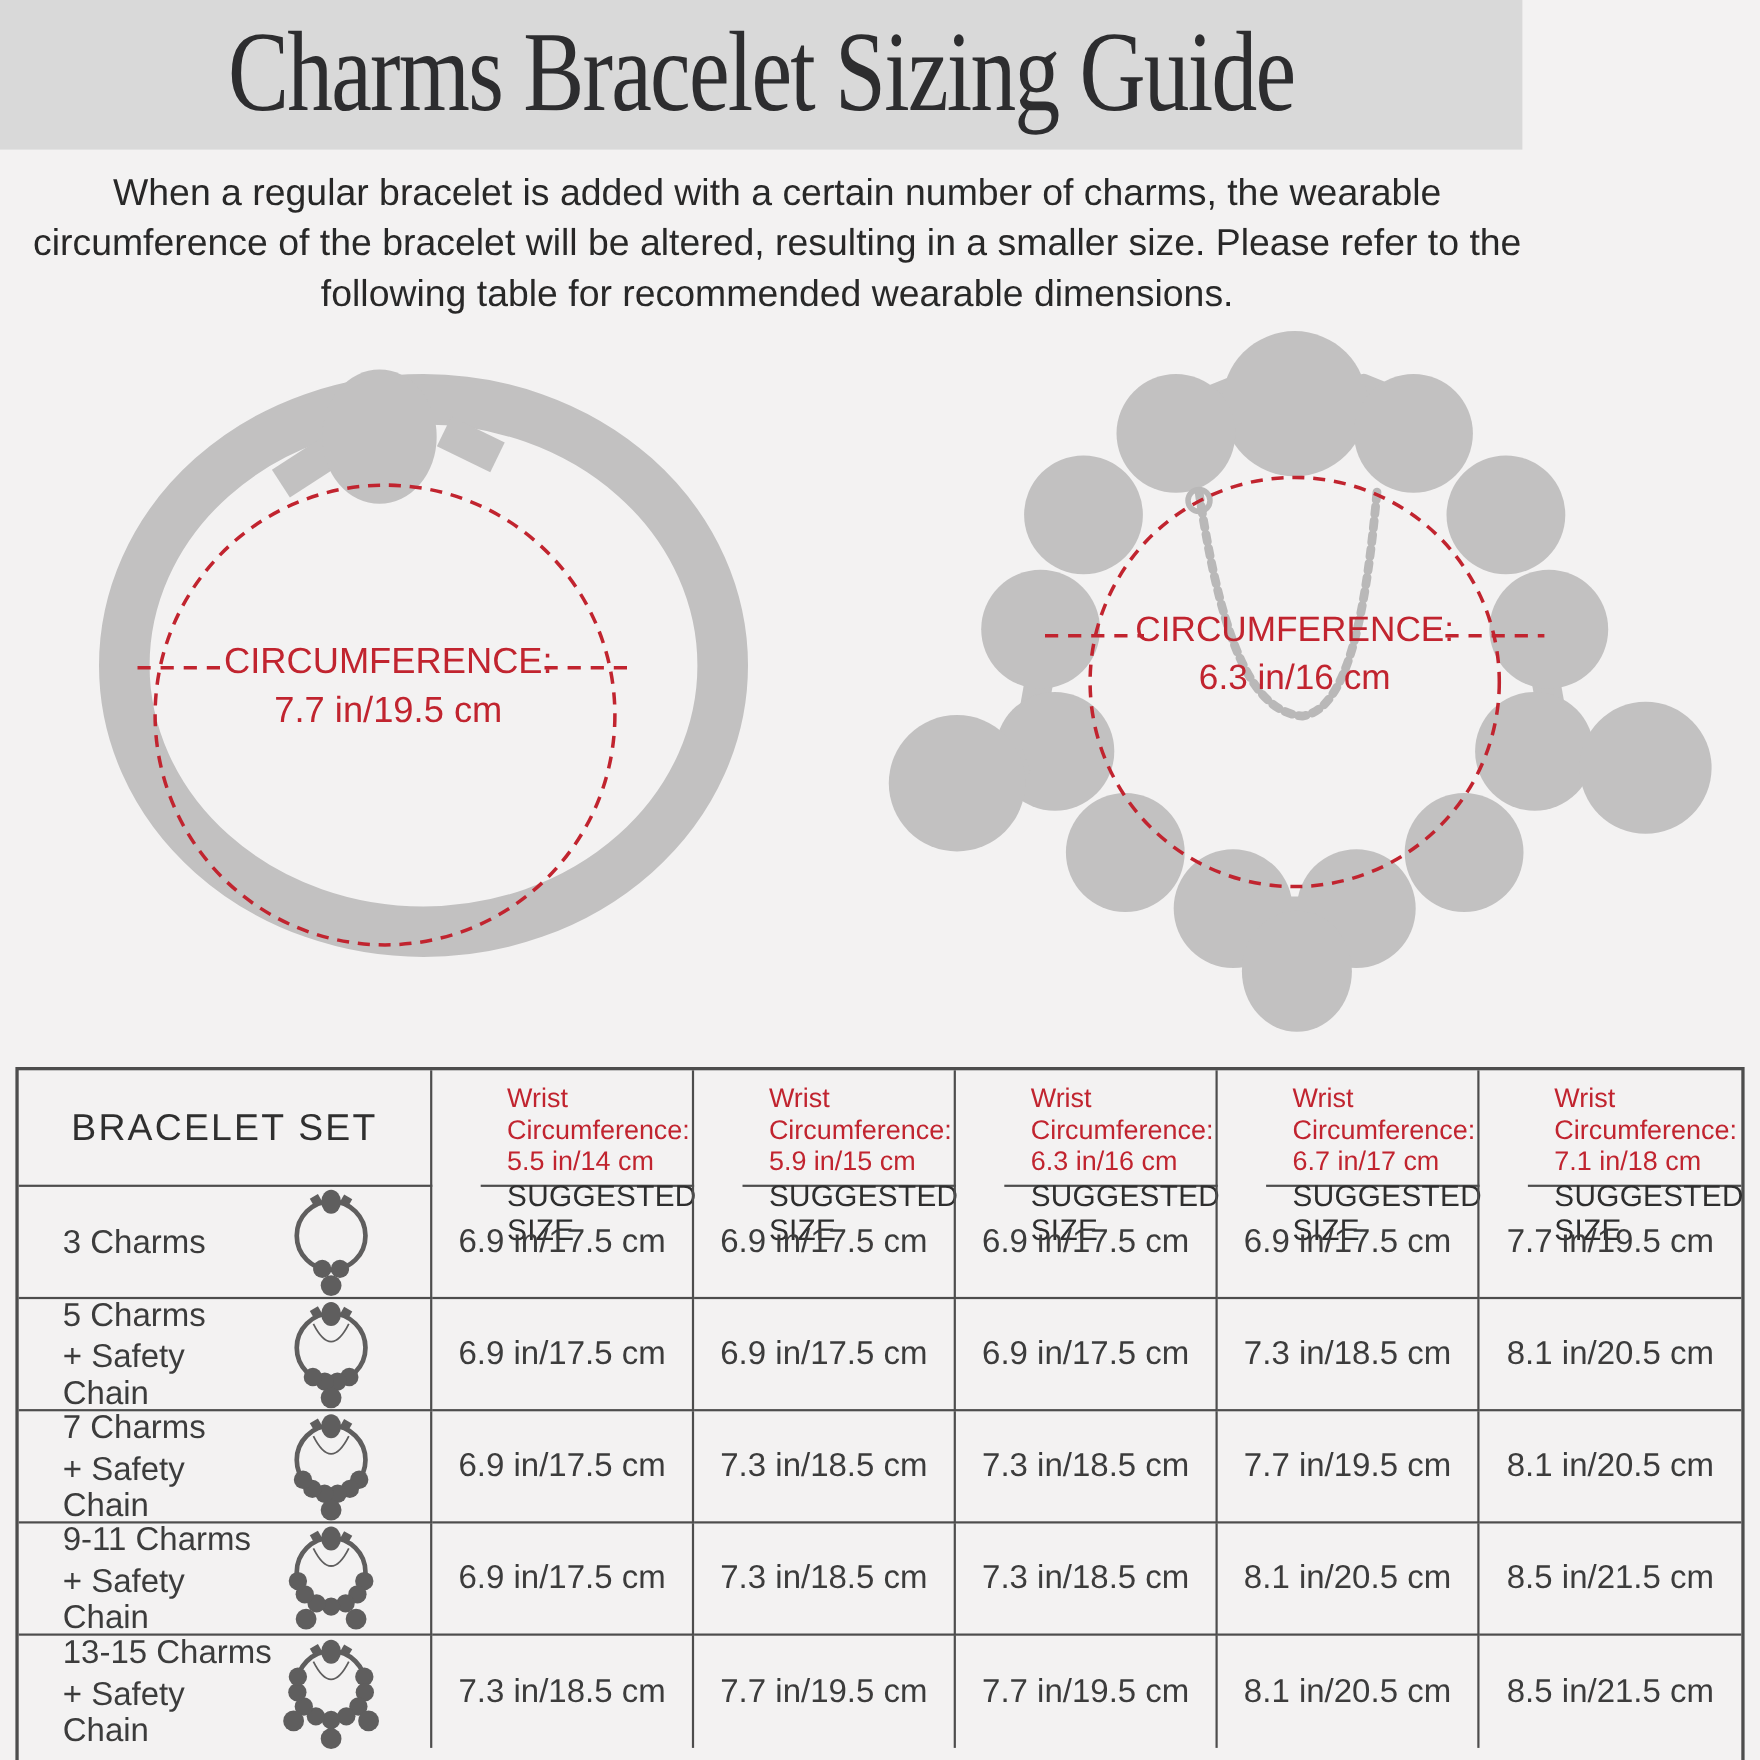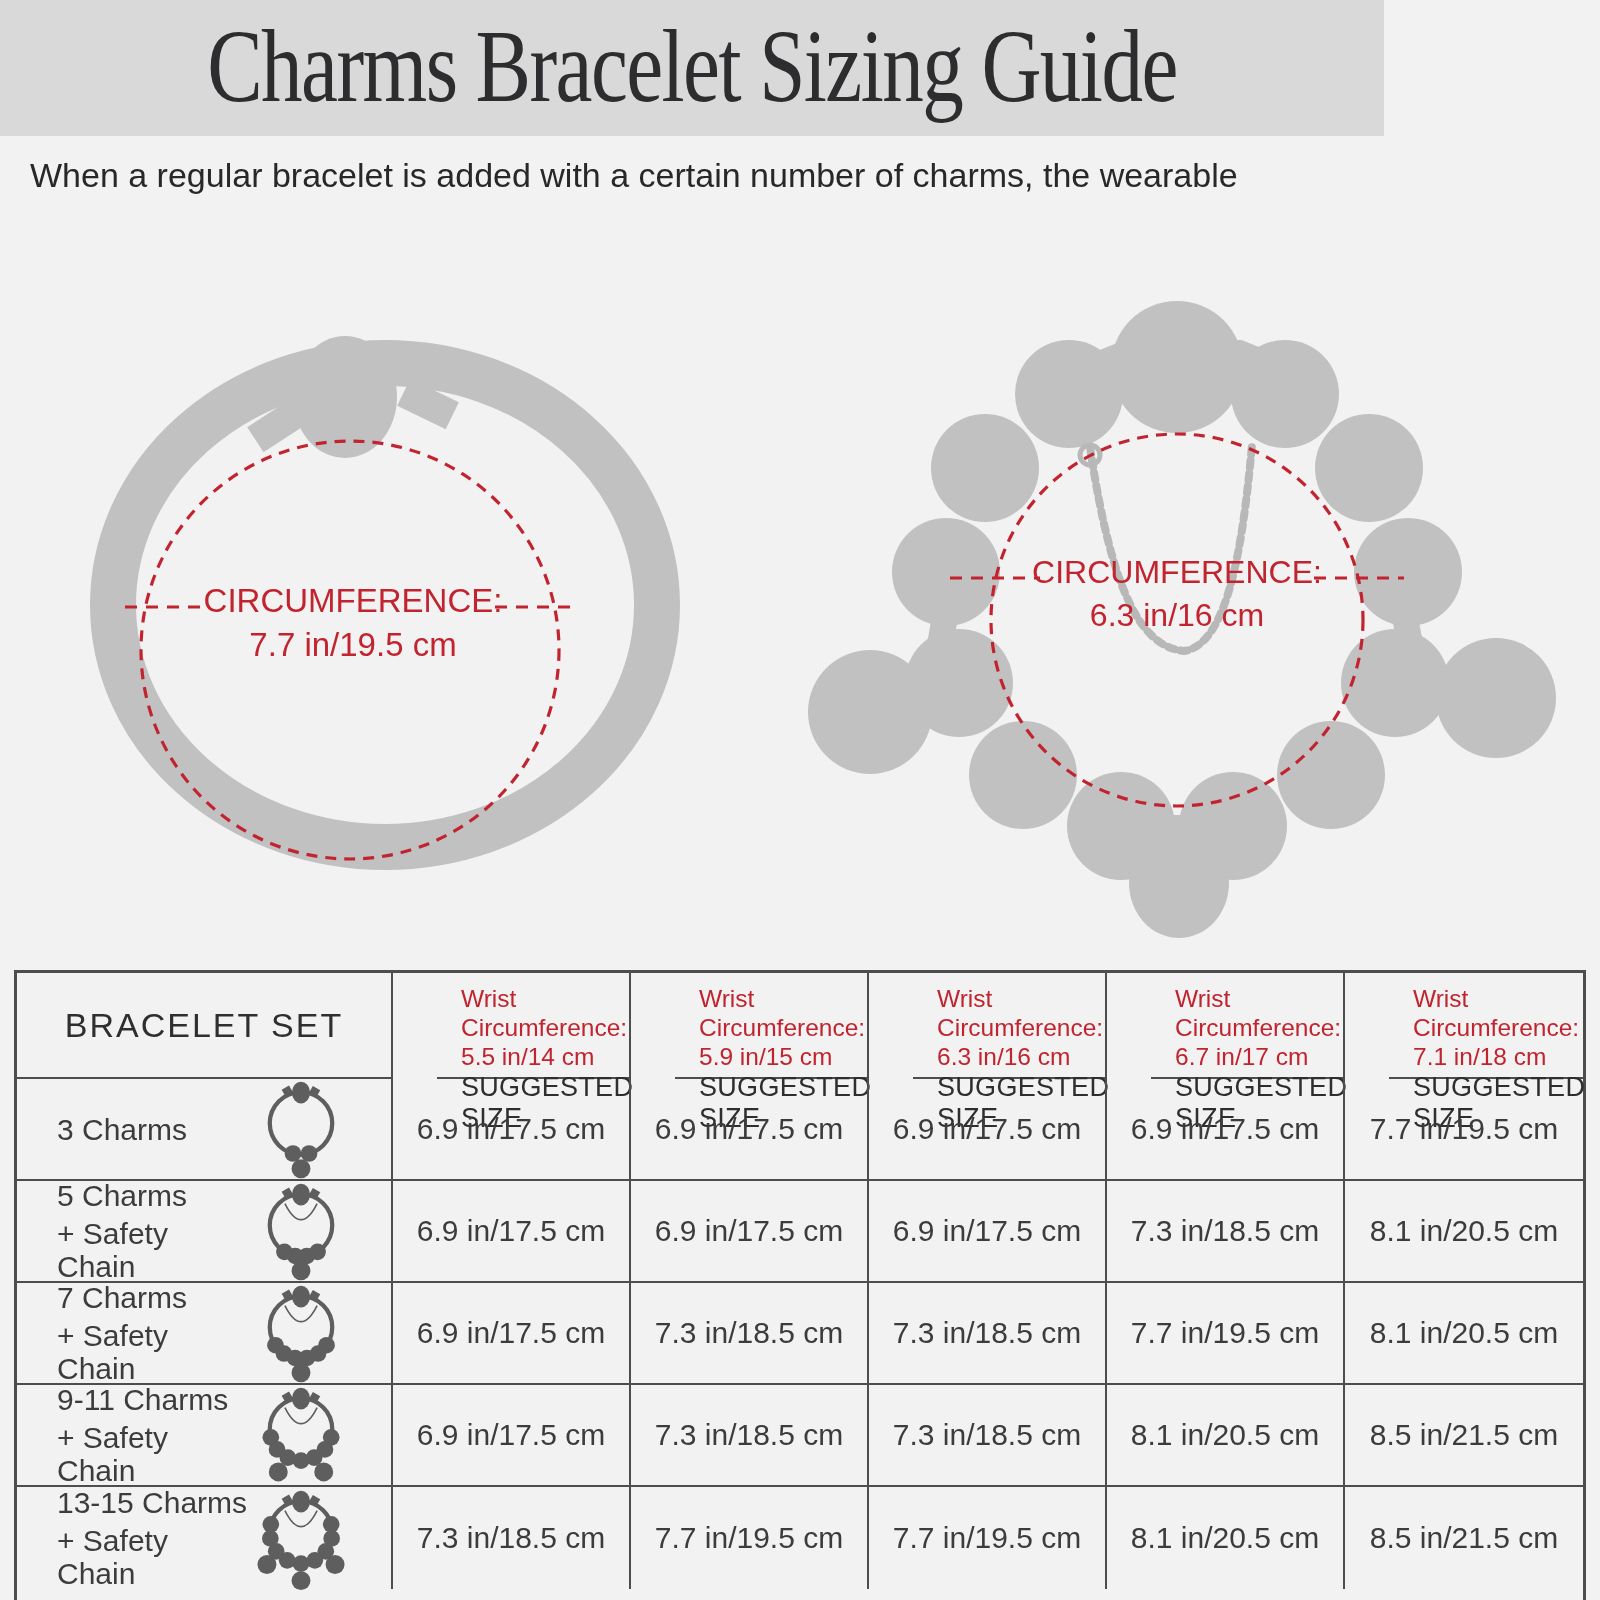--- a/index.html
+++ b/index.html
@@ -64,20 +64,22 @@
 </style>
 </head>
 <body>
 
 <div class="header-band">
   <div class="page-title">Charms Bracelet Sizing Guide</div>
 </div>
 
 <div class="intro">
   <div class="intro-line">When a regular bracelet is added with a certain number of charms, the wearable</div>
+  <div class="intro-line">circumference of the bracelet will be altered, resulting in a smaller size. Please refer to the</div>
+  <div class="intro-line">following table for recommended wearable dimensions.</div>
 </div>
 
 <svg id="diagram-plain" class="diagram" width="660" height="575" viewBox="0 0 660 575">
   <ellipse class="sil-ring" cx="330" cy="290" rx="272" ry="242" stroke-width="46"></ellipse>
   <rect class="sil-fill" x="196" y="95" width="54" height="30" transform="rotate(-33 223 110)"></rect>
   <rect class="sil-fill" x="346" y="74" width="54" height="30" transform="rotate(26 373 89)"></rect>
   <ellipse class="sil-fill" cx="290" cy="82" rx="52" ry="61"></ellipse>
   <circle class="accent-dash" cx="295" cy="335" r="209"></circle>
   <line class="accent-dashline" x1="70" y1="292" x2="152" y2="292"></line>
   <line class="accent-dashline" x1="440" y1="292" x2="522" y2="292"></line>

